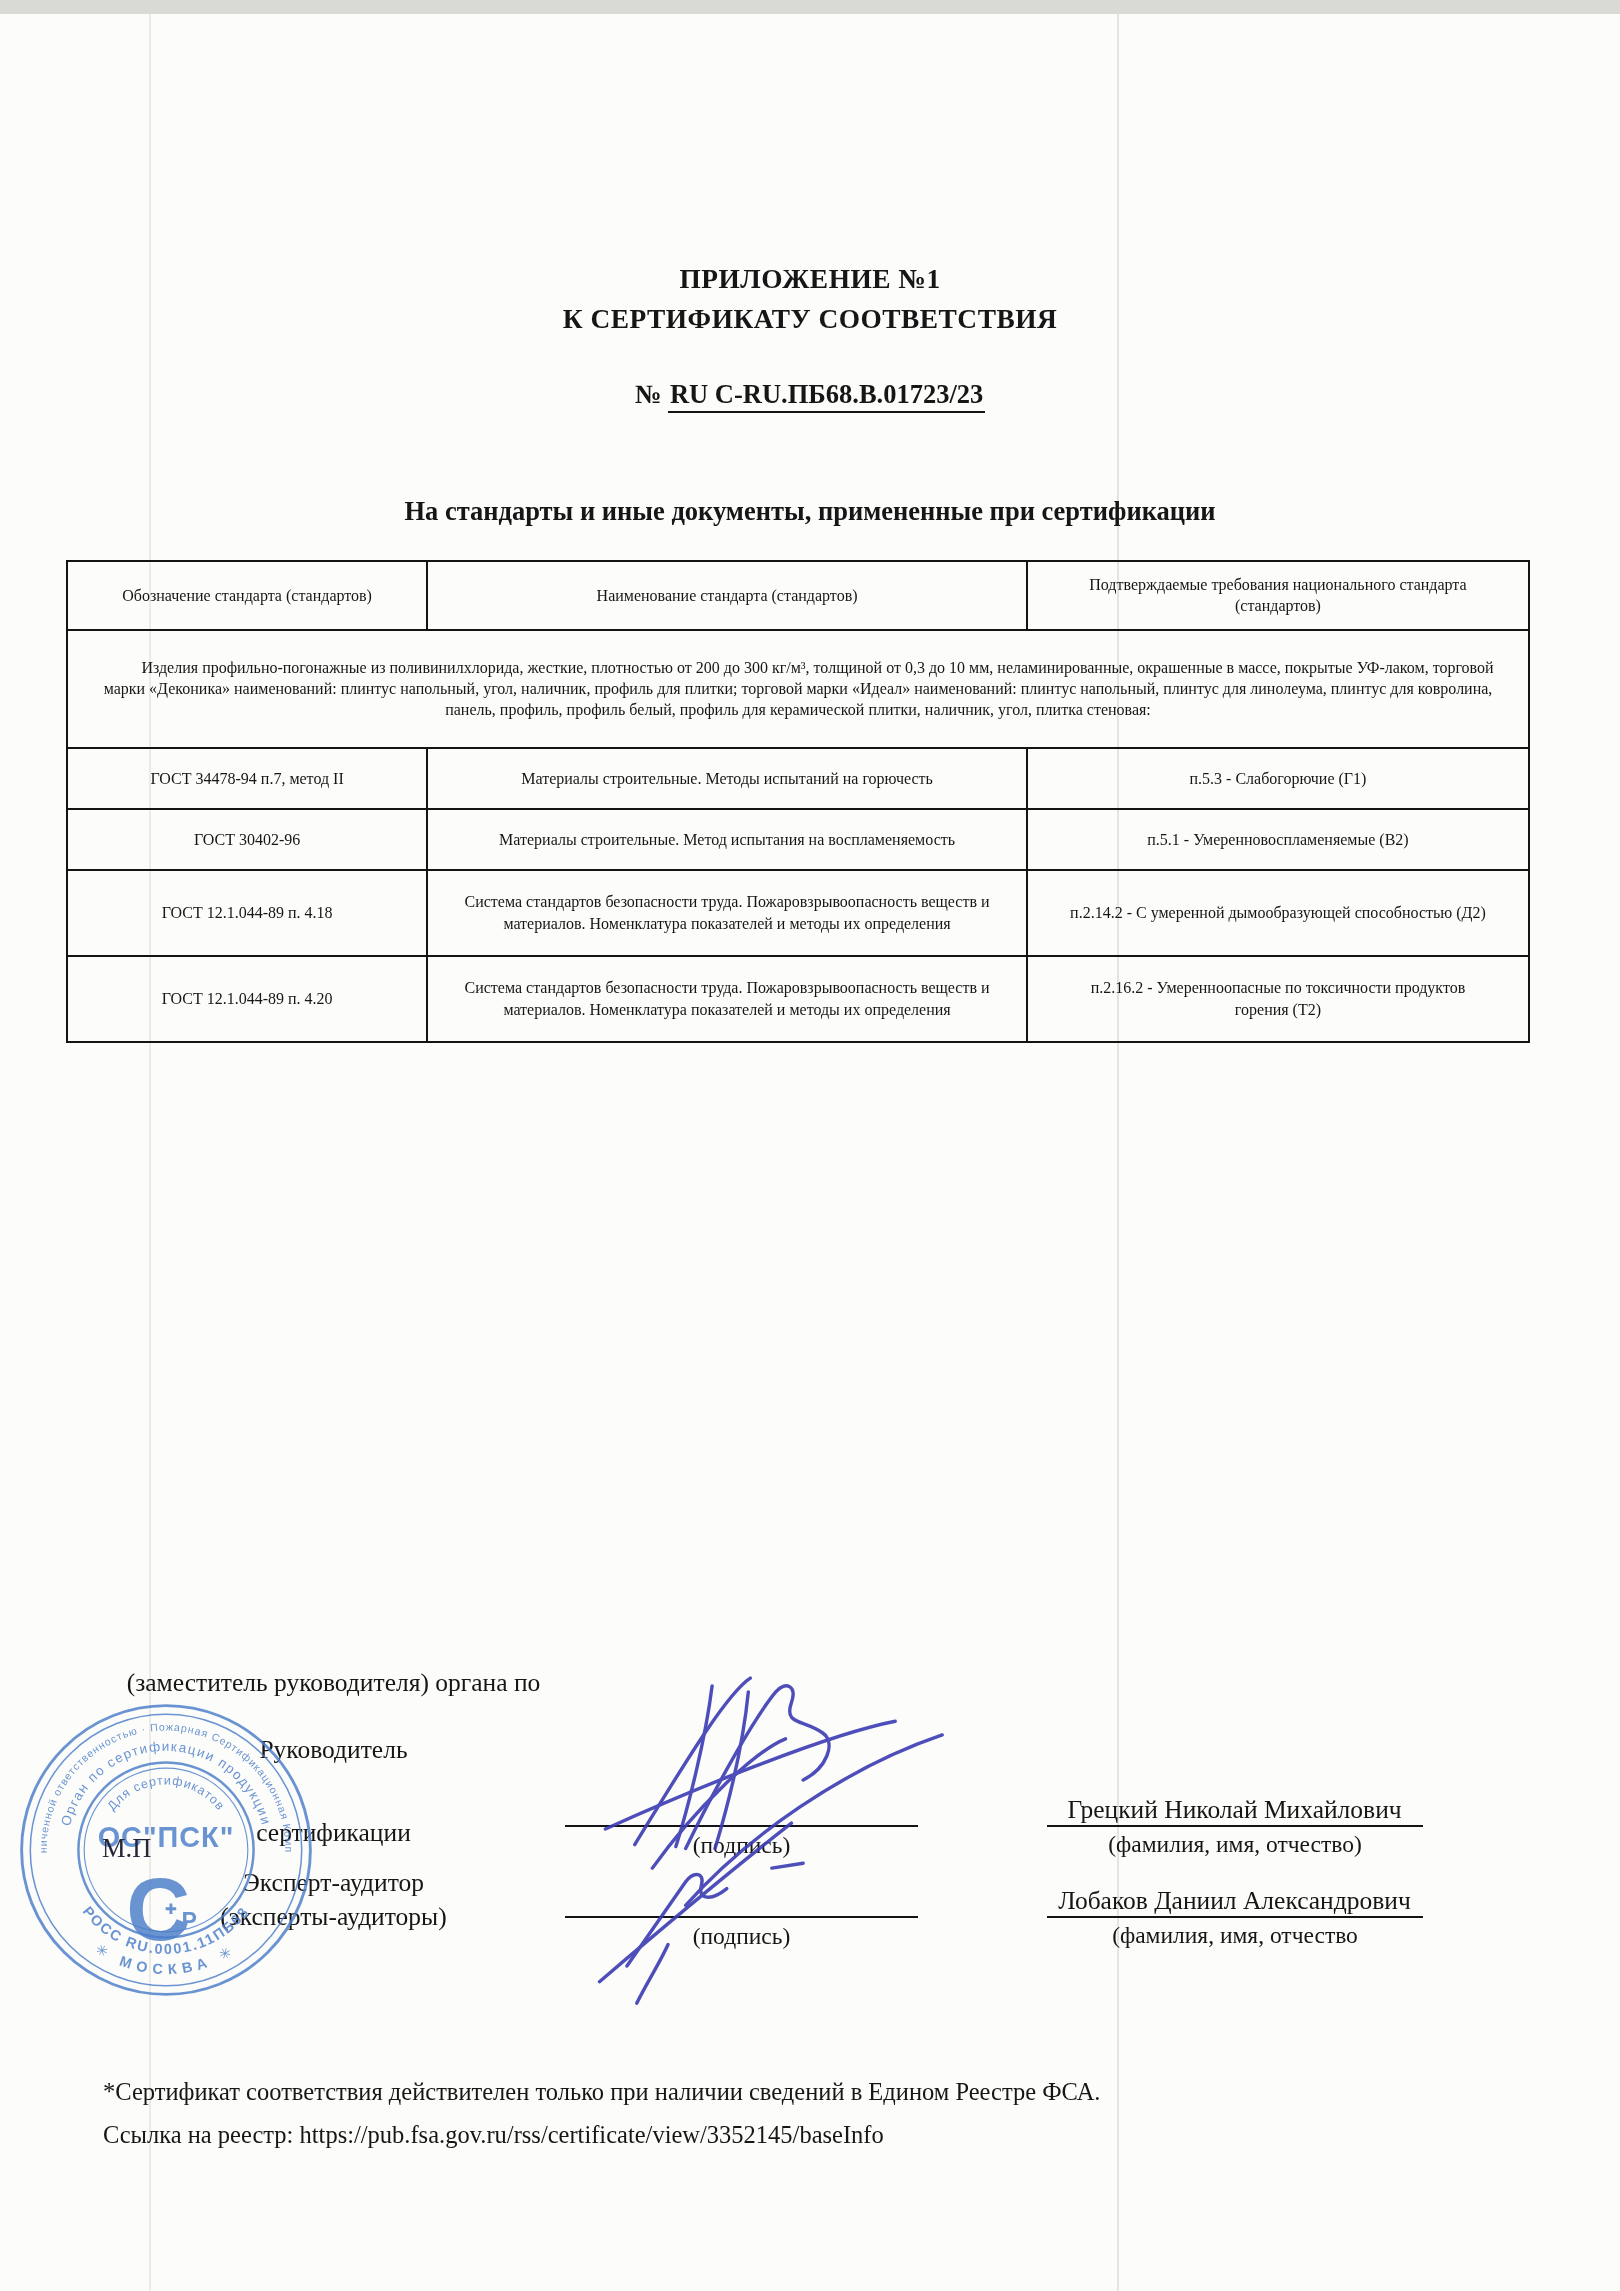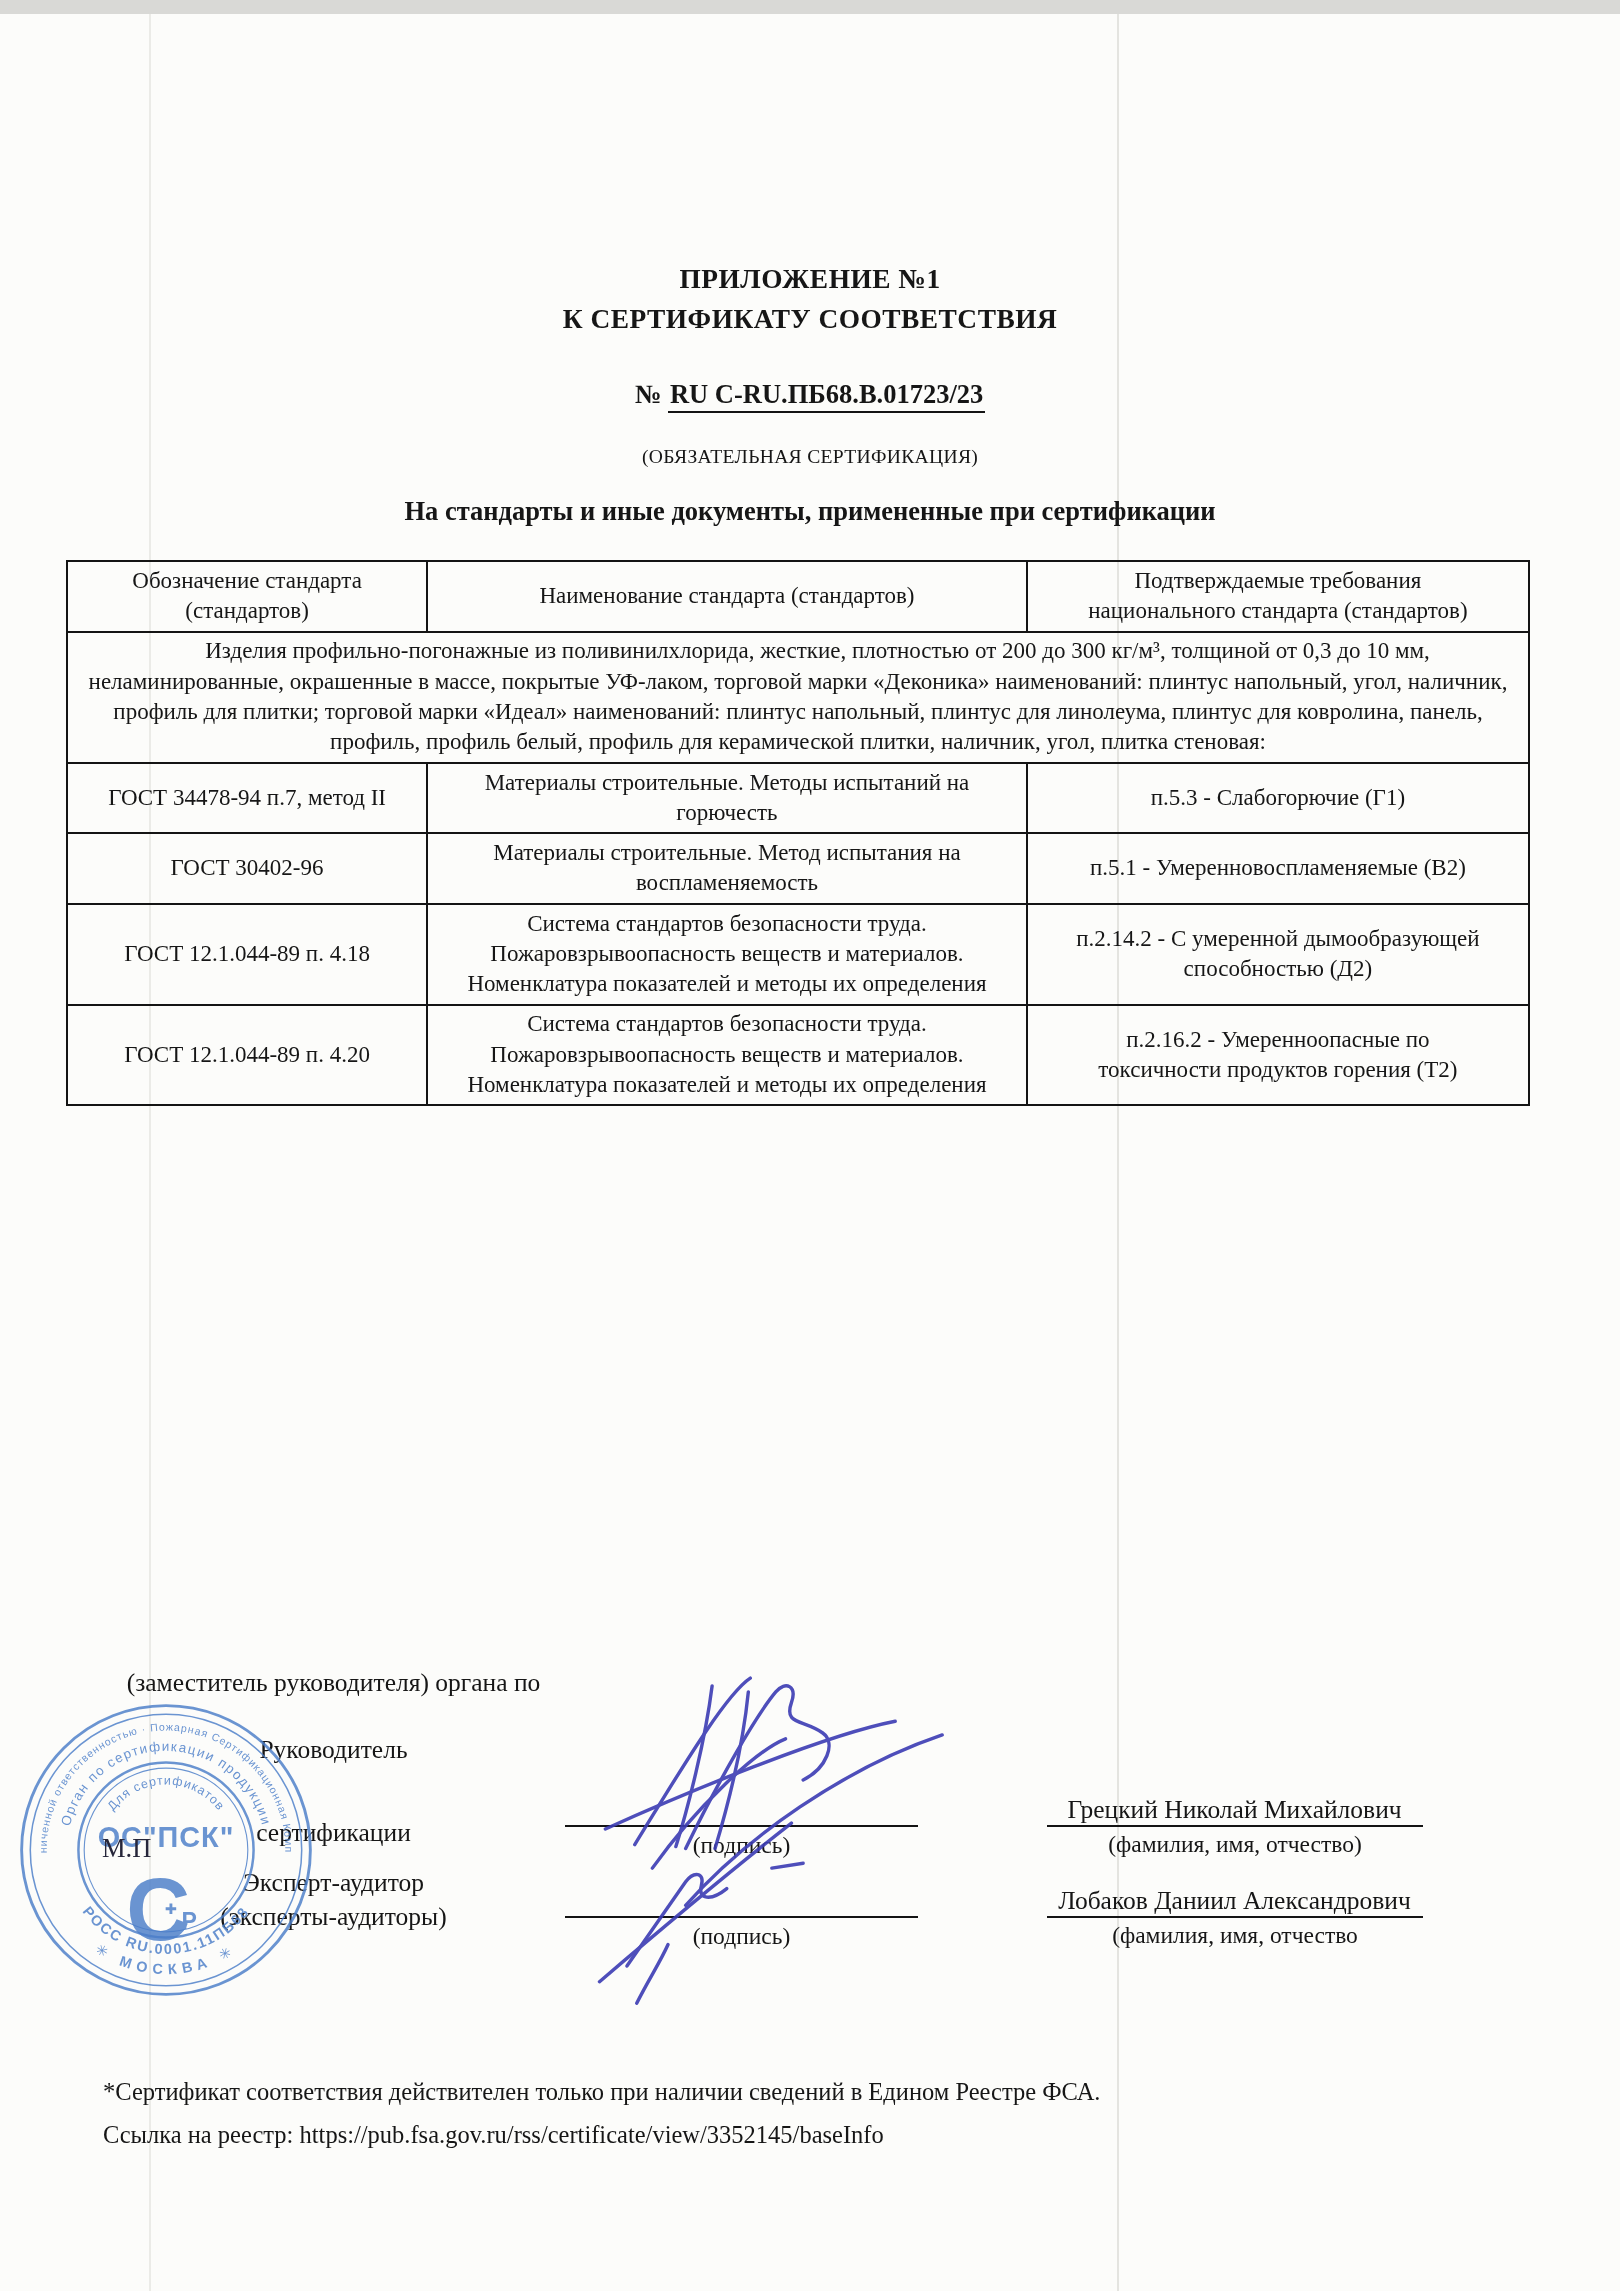--- a/index.html
+++ b/index.html
@@ -23,21 +23,21 @@
   .h-tocert{top:290px;font-size:27.4px;letter-spacing:0.5px;}
   .h-number{top:365px;font-size:26.5px;}
   .h-number .num-underline{border-bottom:2.9px solid #141414;padding:0 2px 2px 2px;}
   .h-certtype{top:432px;font-size:19.6px;font-weight:normal;letter-spacing:0.3px;}
   .h-subtitle{top:482px;font-size:26.5px;}
 
   
   table.standards{
     position:absolute;left:66px;top:546px;width:1464px;
     border-collapse:collapse;border:2.9px solid #141414;
-    font-size:23px;line-height:1.32;
+    font-size:16px;line-height:1.32;
   }
   table.standards th,table.standards td{
     border:2px solid #141414;text-align:center;vertical-align:middle;
     padding:3.9px 11.8px;font-weight:normal;
   }
   table.standards thead th{height:59px;}
   td.desc-cell{
     text-align:justify;text-align-last:center;text-indent:39px;
     padding:7.8px 13.7px;height:108px;
   }
@@ -81,21 +81,20 @@
 
   <div class="fold left"></div>
   <div class="fold right"></div>
 
   <div class="heading h-appendix">ПРИЛОЖЕНИЕ №1</div>
   <div class="heading h-tocert">К СЕРТИФИКАТУ СООТВЕТСТВИЯ</div>
   <div class="heading h-number">
     <span>№</span>
     <span class="num-underline">RU C-RU.ПБ68.В.01723/23</span>
   </div>
-  <div class="heading h-certtype">(ОБЯЗАТЕЛЬНАЯ СЕРТИФИКАЦИЯ)</div>
   <div class="heading h-subtitle">На стандарты и иные документы, примененные при сертификации</div>
 
   <table class="standards">
     <colgroup>
       <col style="width:361px">
         <col style="width:601px">
         <col style="width:503px">
     </colgroup>
     <thead>
       <tr>

